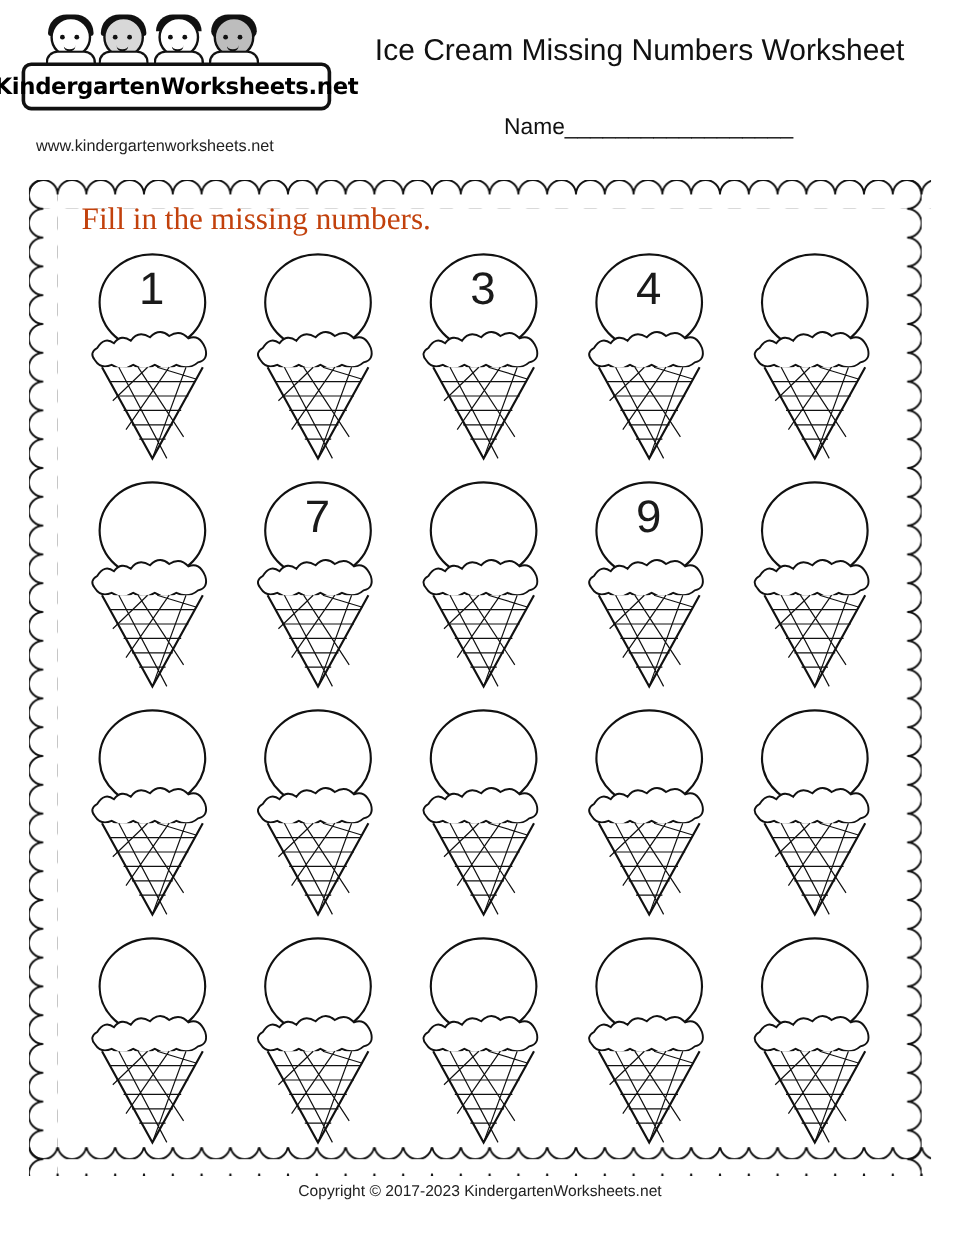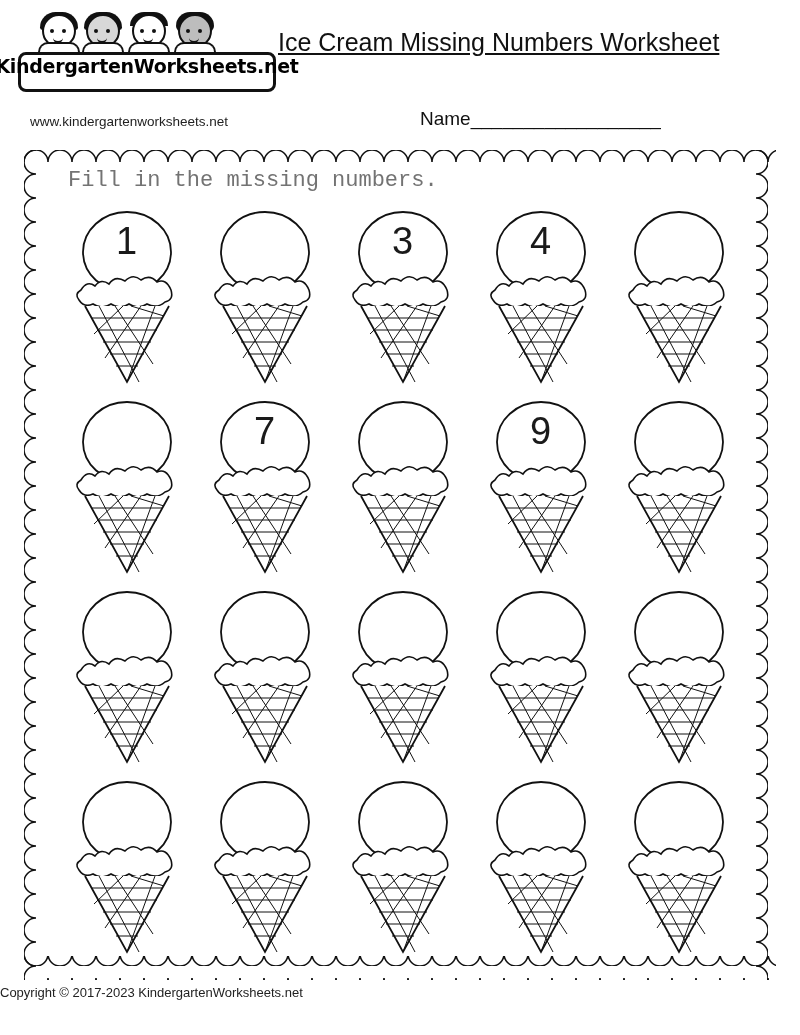--- a/index.html
+++ b/index.html
@@ -106,21 +106,21 @@
     position: absolute;
     left: 0px;
     top: 40px;
     width: 258px;
     height: 40px;
     border: 3px solid #111;
     border-radius: 8px;
     background: #fff;
     box-sizing: border-box;
     display: flex;
-    align-items: flex-start;
+    align-items: center;
     justify-content: center;
   }
   .logo-text {
     font-family: "DejaVu Sans", sans-serif;
     font-size: 19px;
     font-weight: bold;
     letter-spacing: -0.3px;
     white-space: nowrap;
   }
   .url-text {
@@ -130,53 +130,53 @@
     font-family: Liberation Sans, sans-serif;
     font-size: 13.5px;
     color: #222;
   }
 
   .title {
     position: absolute;
     left: 278px;
     top: 28px;
     width: 510px;
+    text-align: center;
     font-family: "Liberation Sans", sans-serif;
     font-size: 25px;
     color: #111;
     white-space: nowrap;
-    text-decoration: underline;
   }
   .name-line {
     position: absolute;
     left: 420px;
-    top: 108px;
+    top: 96px;
     font-family: "Liberation Sans", sans-serif;
     font-size: 19px;
     color: #111;
     letter-spacing: 0px;
   }
 
   
   .frame {
     position: absolute;
     left: 24px;
     top: 150px;
     width: 752px;
     height: 830px;
   }
   .frame svg { display: block; }
 
   .instruction {
     position: absolute;
     left: 44px;
     top: 18px;
-    font-family: Liberation Mono, monospace;
-    font-size: 22px;
-    color: #737373;
+    font-family: Liberation Serif, serif;
+    font-size: 26px;
+    color: #c2410c;
   }
 
   
   .grid {
     position: absolute;
     left: 34px;
     top: 52px;
     width: 690px;
     height: 760px;
     display: grid;
@@ -204,21 +204,21 @@
     letter-spacing: 1px;
     pointer-events: none;
   }
 
   
   .footer {
     position: absolute;
     left: 0;
     top: 984px;
     width: 800px;
-    text-align: left;
+    text-align: center;
     font-family: "Liberation Sans", sans-serif;
     font-size: 13px;
     color: #222;
     line-height: 1.45;
   }
 </style>
 </head>
 <body>
 
 <div class="header">

